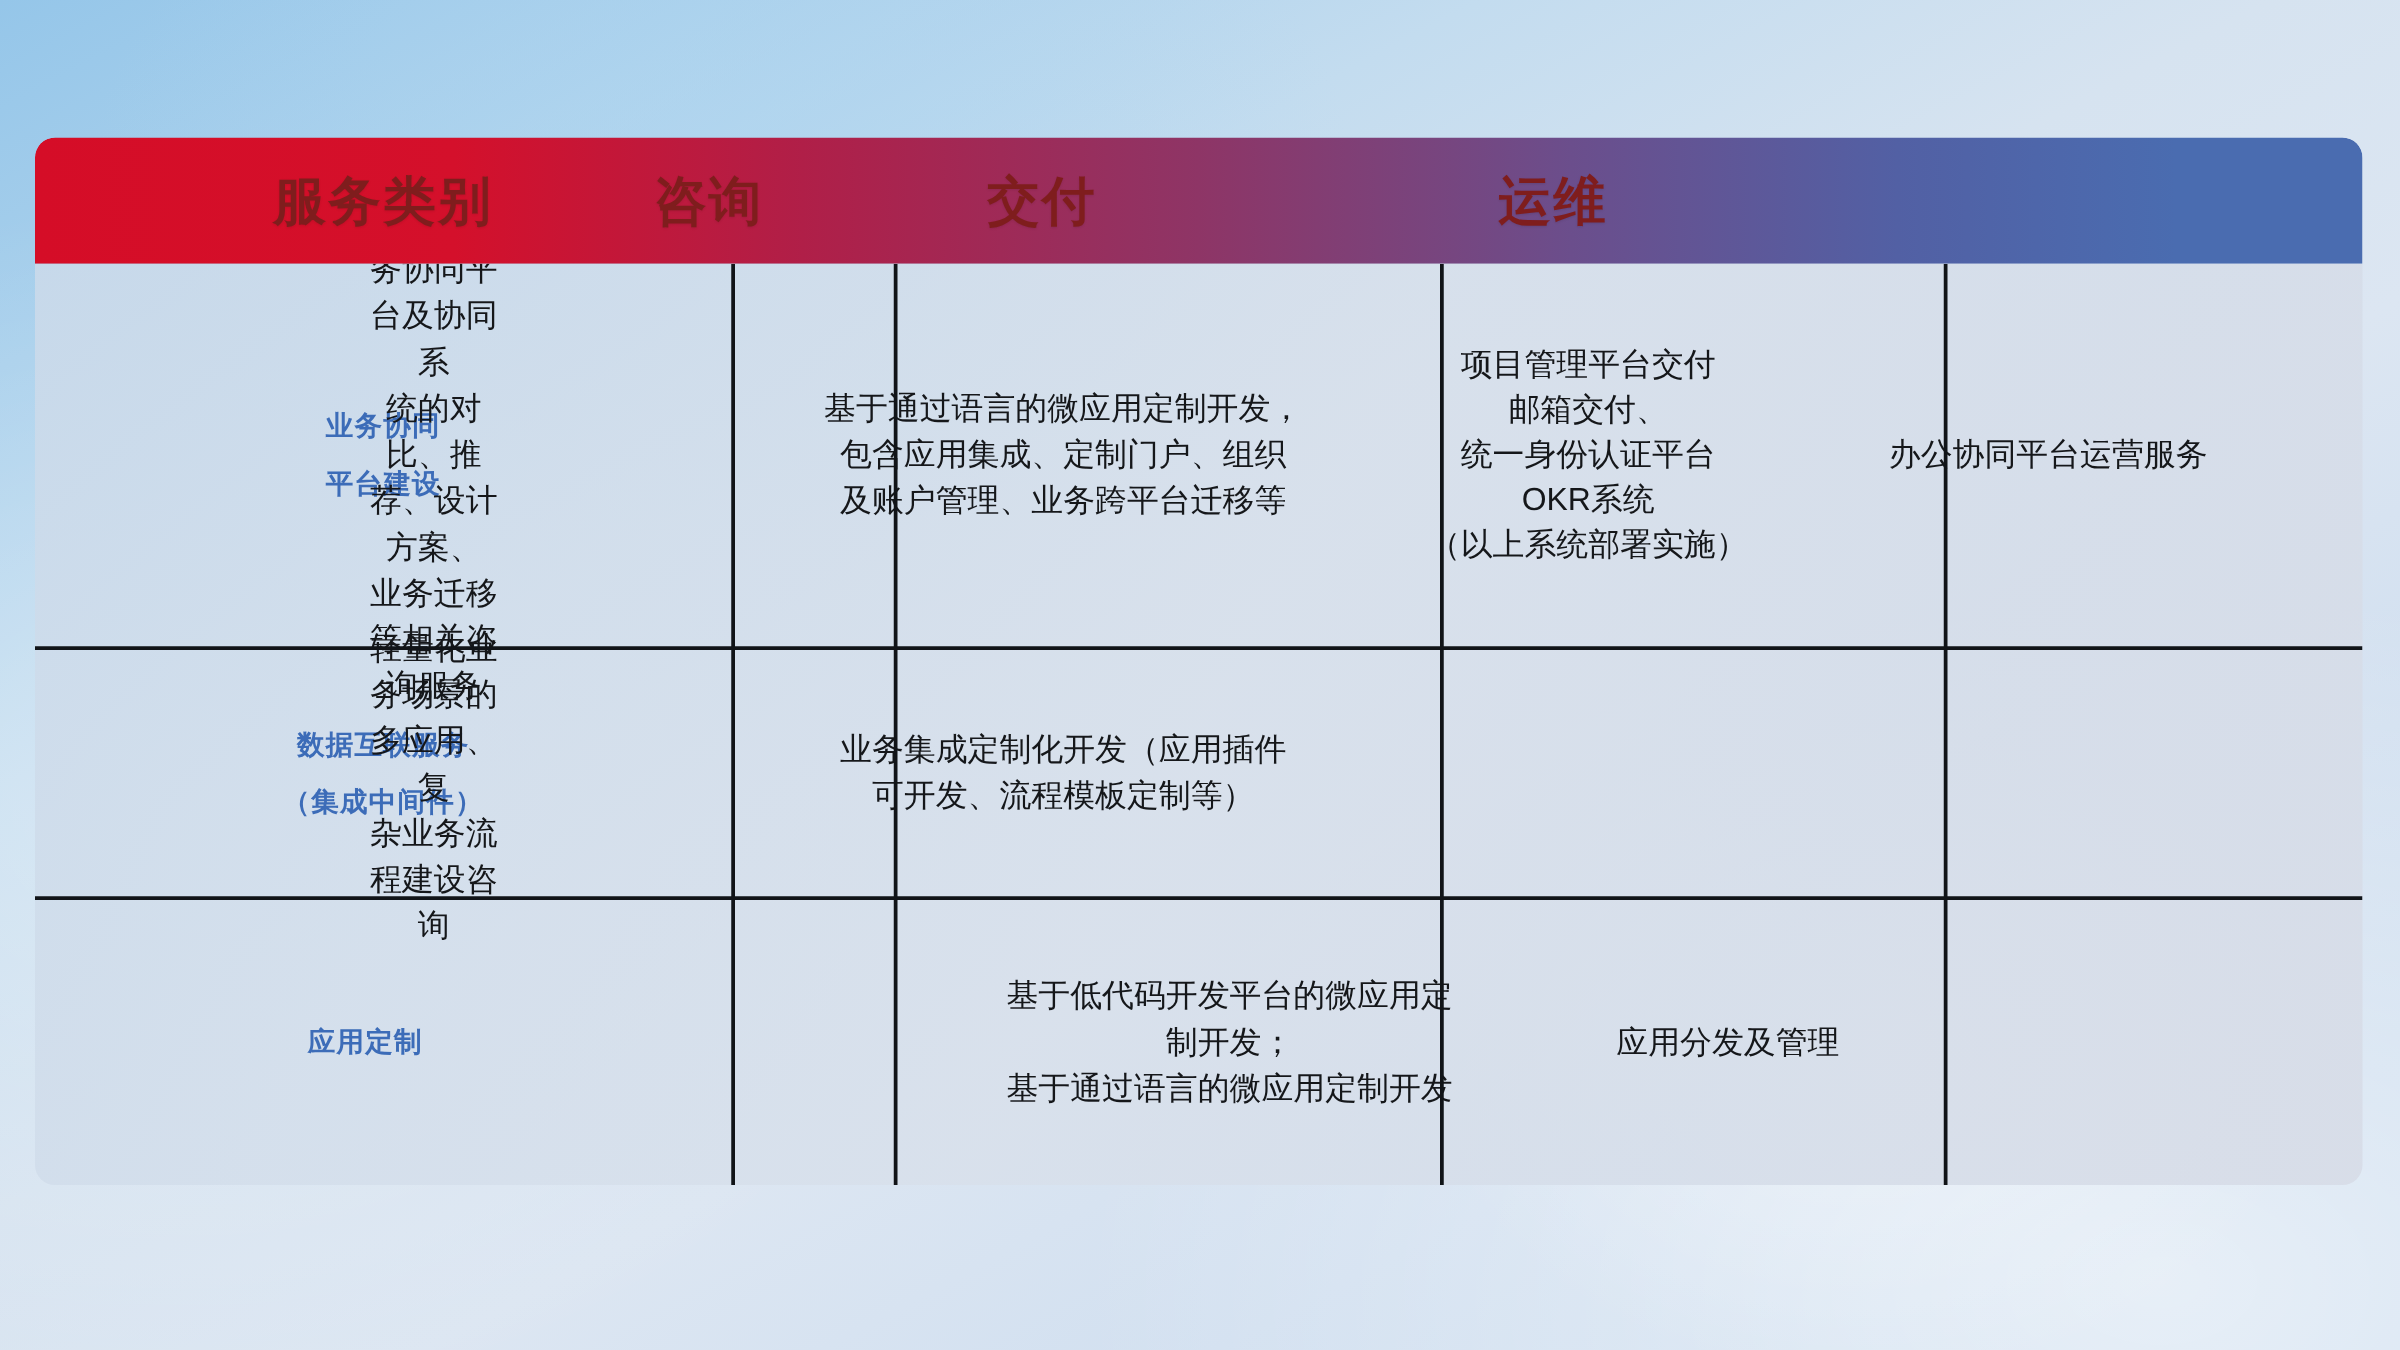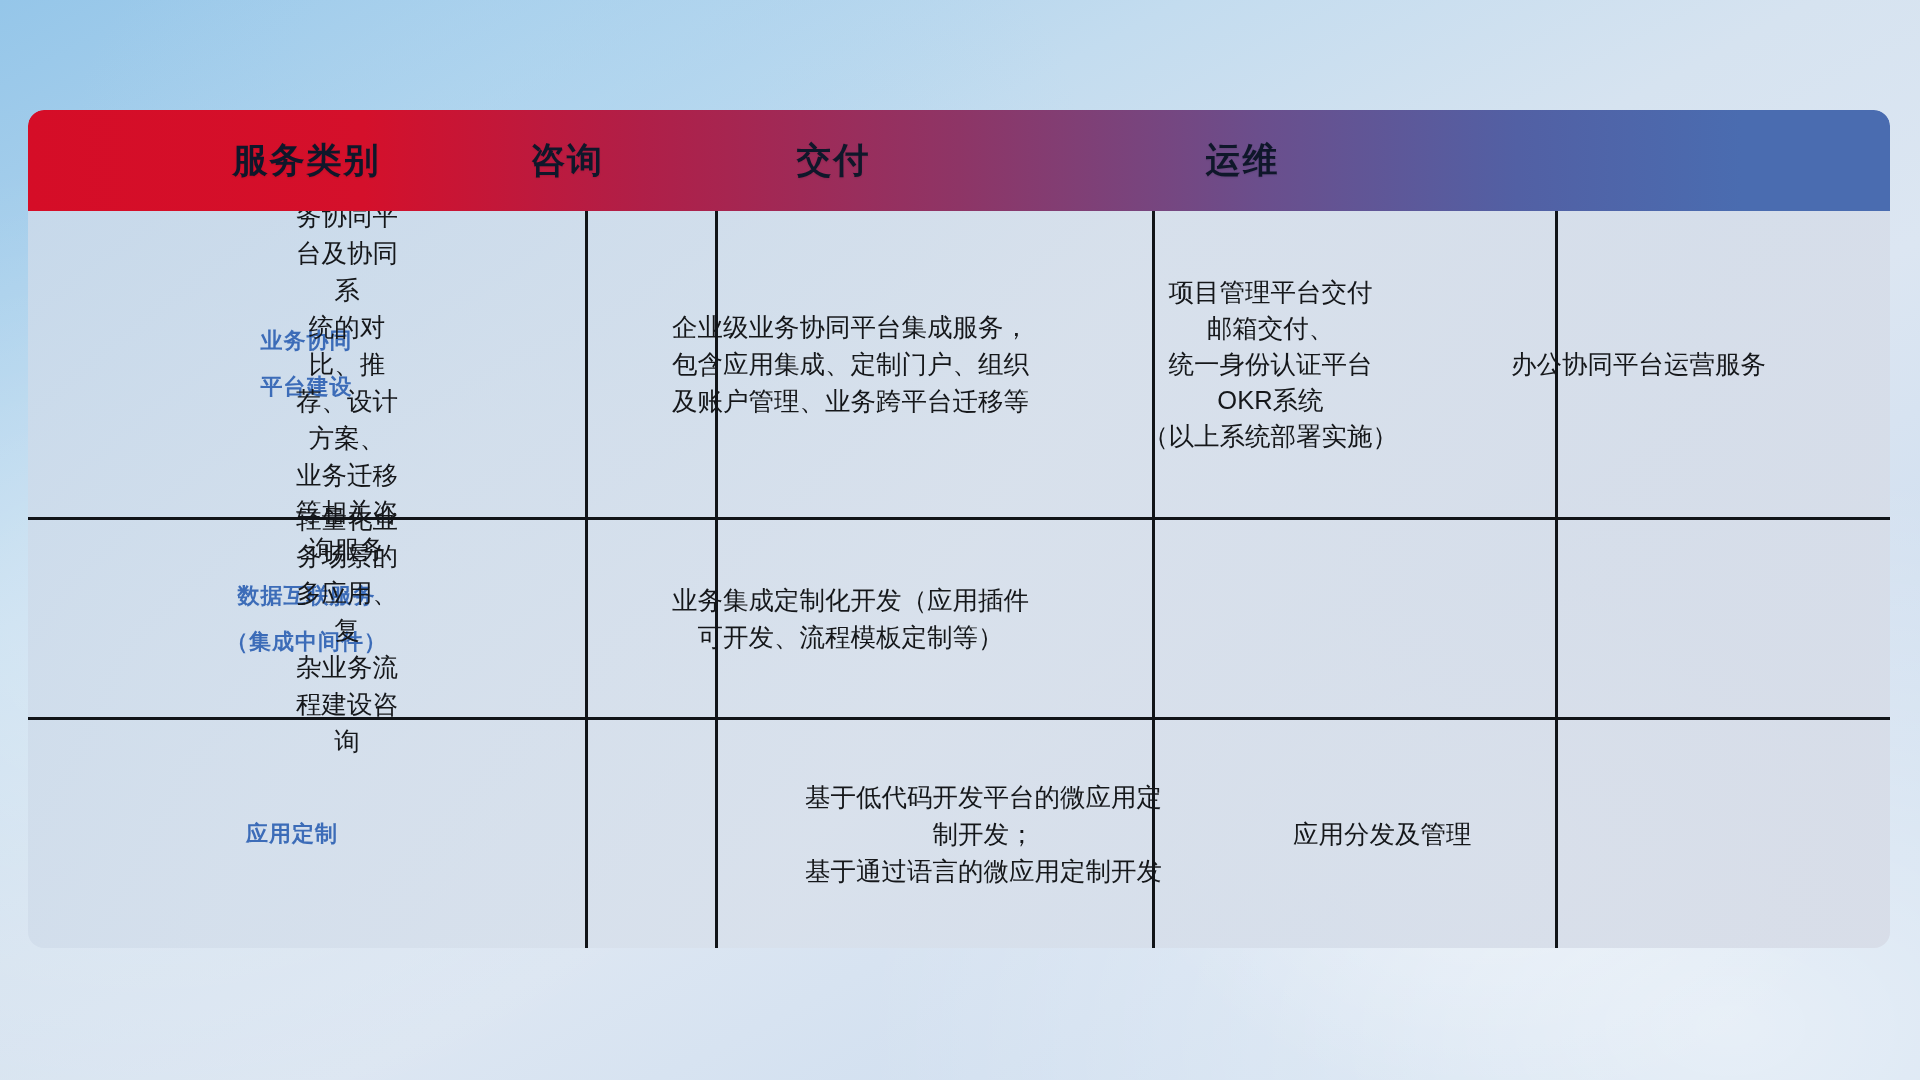--- a/index.html
+++ b/index.html
@@ -60,23 +60,23 @@
     z-index: 2;
   }
   .table-head-bg {
     position: absolute;
     inset: 0;
     border-radius: 16px 16px 0 0;
   }
   .head-cell {
     position: relative;
     z-index: 1;
-    color: #0f172a;
+    color: #7f1d1d;
     font-weight: bold;
-    font-size: 35px;
+    font-size: 42px;
     letter-spacing: 2px;
     text-align: center;
     box-sizing: border-box;
     text-shadow: 0 1px 2px rgba(0,0,0,0.10);
   }
 
   .table-body {
     position: relative;
     height: 737px;
     border-radius: 0 0 16px 16px;
@@ -145,21 +145,21 @@
   </div>
 
   <div class="table-body">
 
     <div class="brow" style="top:0px;height:306px;">
       <div class="bcell cat" style="width:557px;">业务协同
 平台建设</div>
       <div class="bcell" style="width:130px;margin-left:-303px;">企业级业务协同平台及协同系
 统的对比、推荐、设计方案、
 业务迁移等相关咨询服务</div>
-      <div class="bcell" style="width:437px;margin-left:220px;">企业级业务协同平台集成服务，
+      <div class="bcell" style="width:437px;margin-left:220px;">基于通过语言的微应用定制开发，
 包含应用集成、定制门户、组织
 及账户管理、业务跨平台迁移等</div>
       <div class="bcell" style="width:403px;line-height:36px;">项目管理平台交付
 邮箱交付、
 统一身份认证平台
 OKR系统
 （以上系统部署实施）</div>
       <div class="bcell" style="width:333px;">办公协同平台运营服务</div>
     </div>
 

